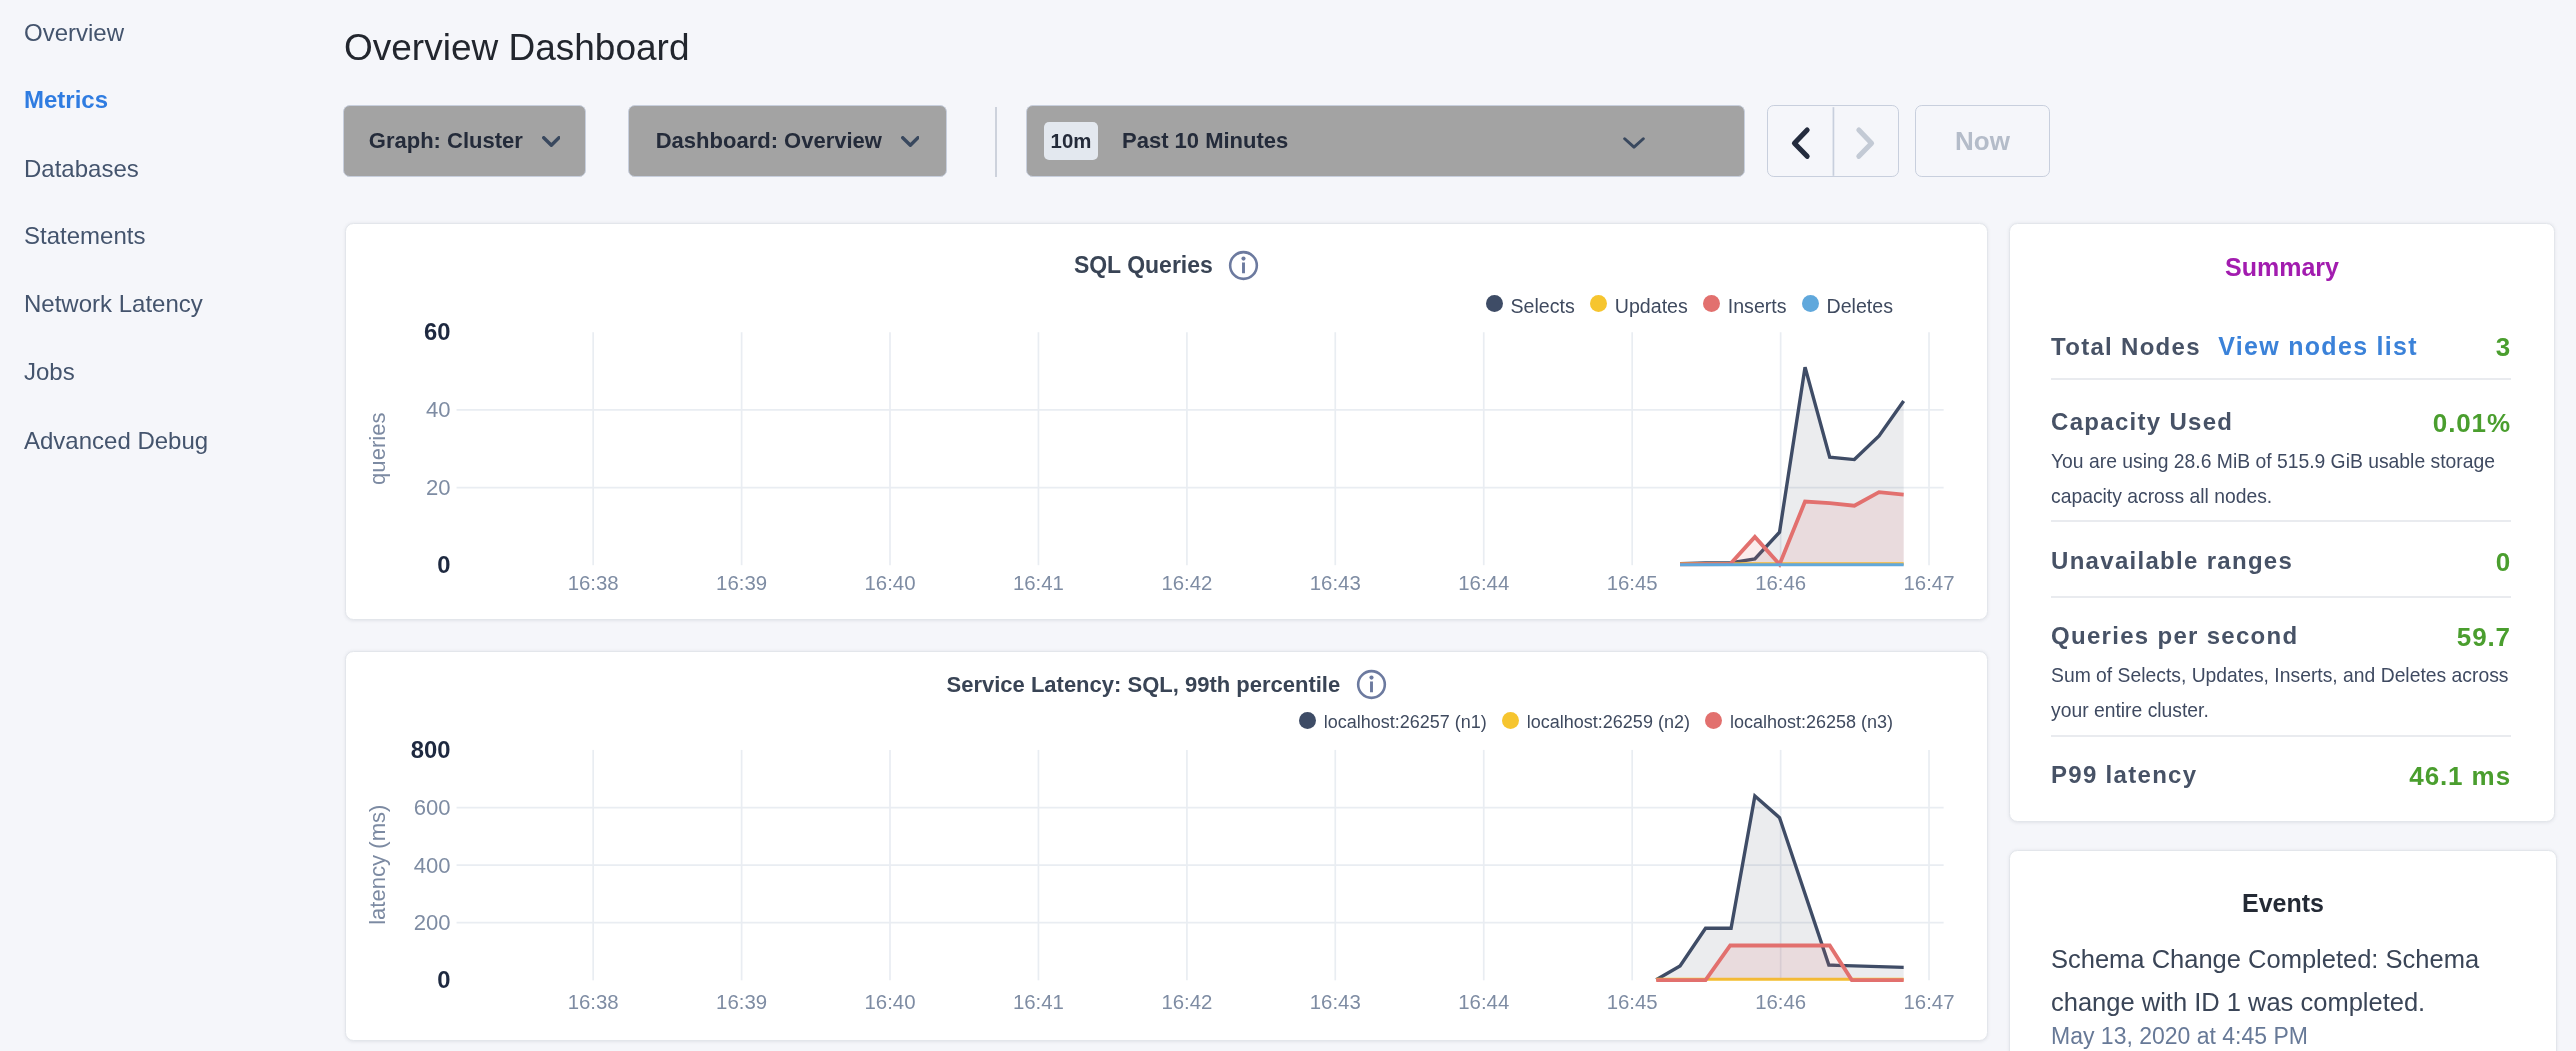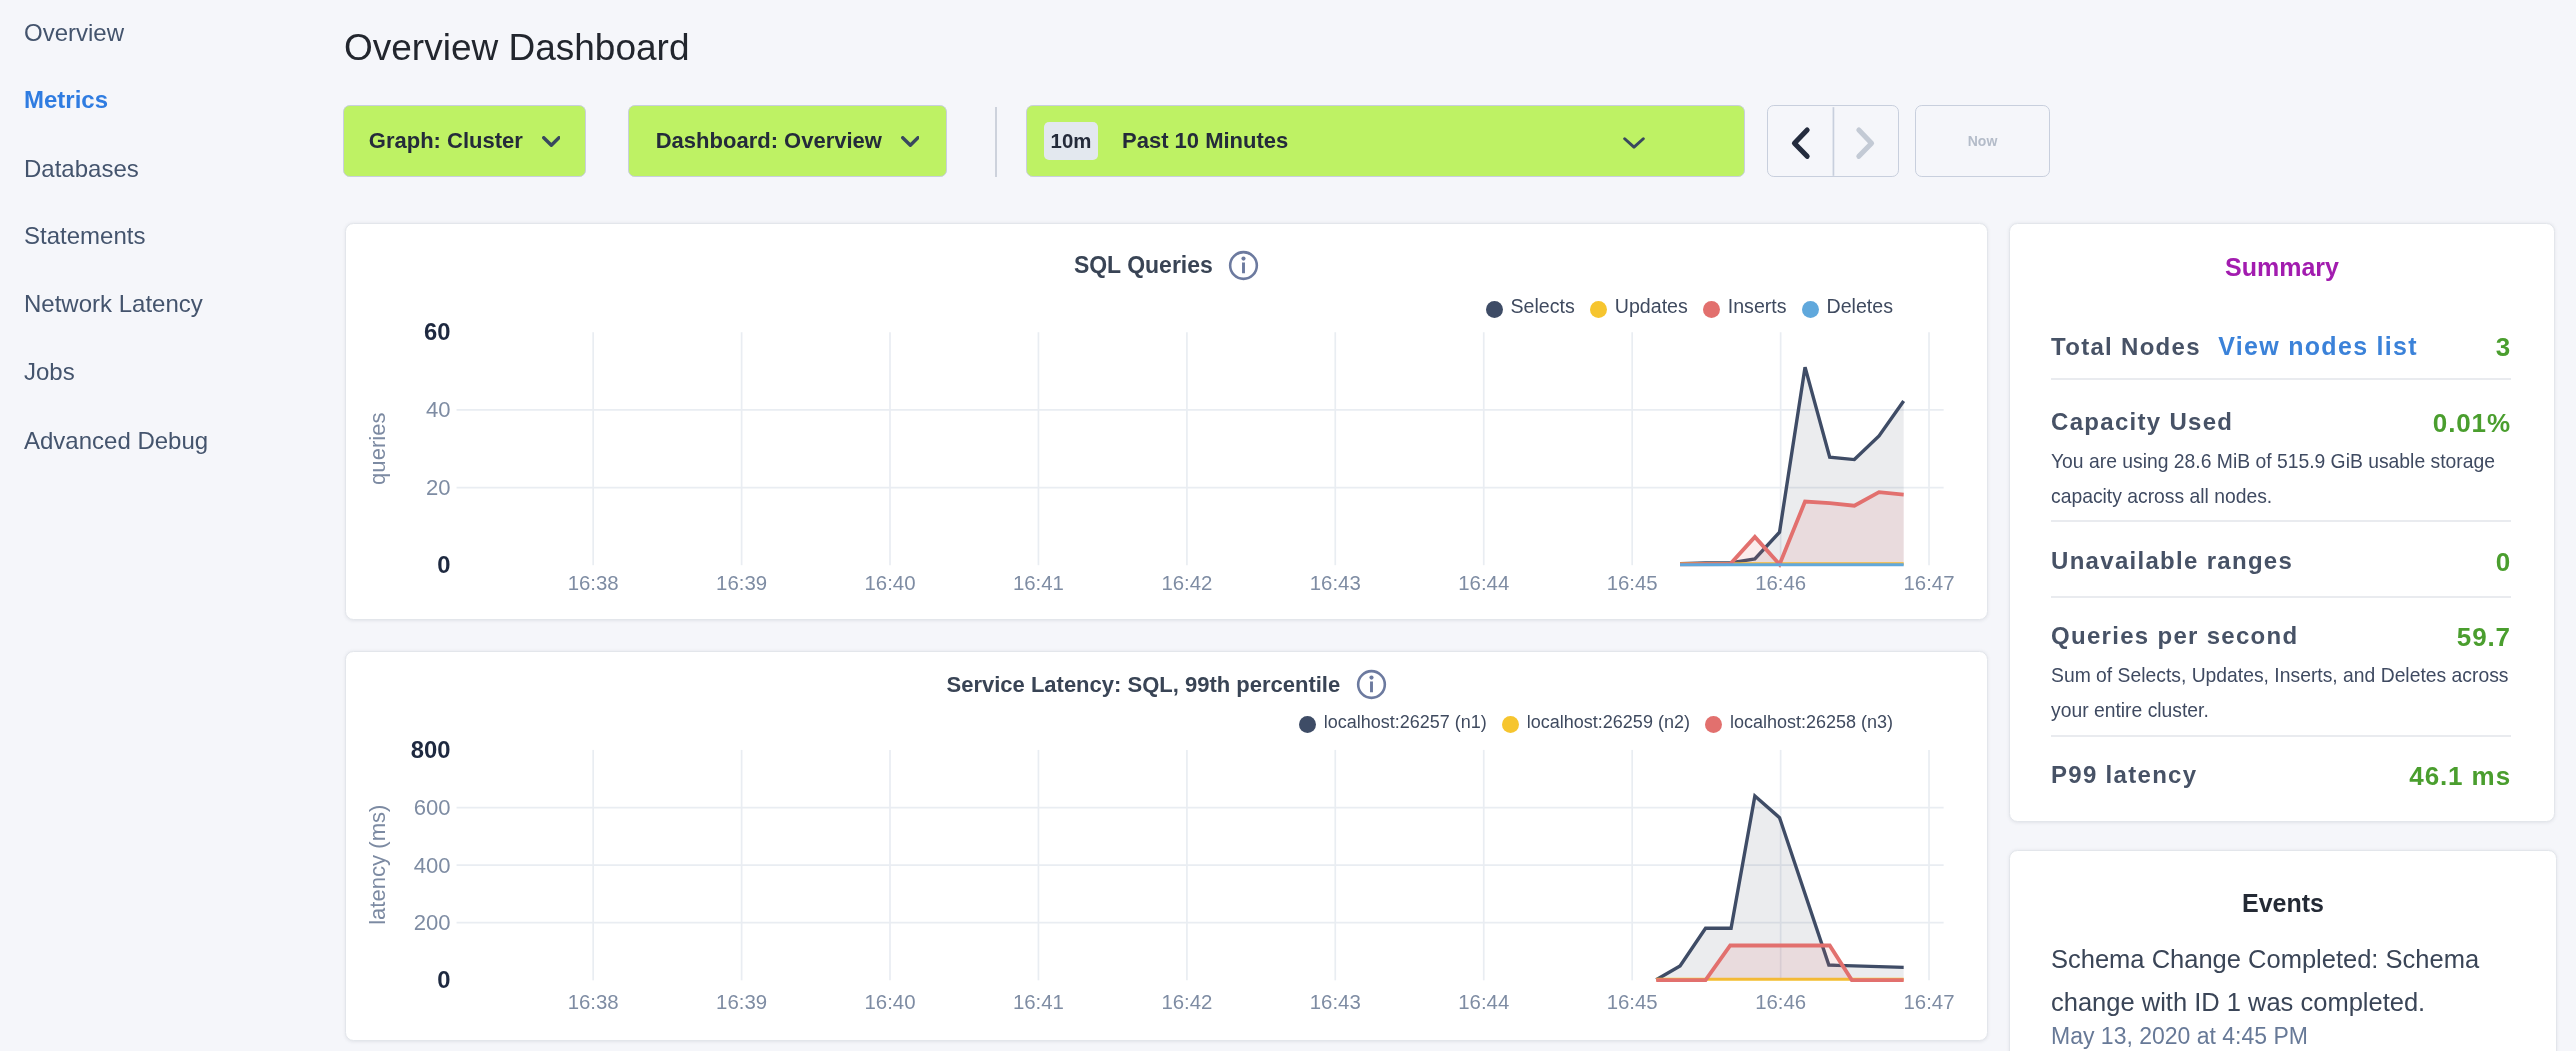--- a/index.html
+++ b/index.html
@@ -1,32 +1,32 @@
 <!DOCTYPE html>
 <html style="font-size:13.6px"><head>
 <meta charset="utf-8">
 <style>
   html,body{margin:0;padding:0;}
   body{width:2576px;height:1051px;background:#f5f6fa;font-family:"Liberation Sans",sans-serif;position:relative;overflow:hidden;}
   .abs{position:absolute;}
   .nav{position:absolute;left:24px;font-size:24px;color:#44546d;}
   .nav.active{color:#2f7ce1;font-weight:bold;}
   .card{position:absolute;background:#fff;border:0.9px solid #e3e6eb;border-radius:8.5px;box-shadow:0 0.9px 3.4px rgba(60,70,90,0.10);}
-  .btn{position:absolute;background:#bef264;border:1.7px solid #c8cfdd;border-radius:6.8px;box-sizing:border-box;display:flex;align-items:center;justify-content:center;}
+  .btn{position:absolute;background:#a3a3a3;border:1.7px solid #c8cfdd;border-radius:6.8px;box-sizing:border-box;display:flex;align-items:center;justify-content:center;}
   .btn.gray{background:#f5f6fa;}
   .btntext{font-size:22px;font-weight:bold;color:#242b3a;}
   .row{position:absolute;left:41px;right:43px;}
   .slabel{font-size:24px;font-weight:bold;color:#475266;letter-spacing:1.3px;}
   .sval{font-size:26px;font-weight:bold;color:#4a9e2e;letter-spacing:0.9px;position:absolute;right:0;top:0;}
   .spara{font-size:21px;color:#3f4a61;line-height:35px;position:absolute;left:0;transform:scaleX(0.92);transform-origin:left top;}
   .sdiv{position:absolute;left:41px;right:43px;height:1.7px;background:#e9ebef;}
   .ctitle{position:absolute;left:0;right:0;display:flex;align-items:center;justify-content:center;gap:15.3px;}
   .ctitle span{font-size:23px;font-weight:bold;color:#394455;}
   .legend{position:absolute;right:94px;display:flex;align-items:center;}
-  .legend .it{display:flex;align-items:flex-end;margin-left:15.3px;}
+  .legend .it{display:flex;align-items:flex-start;margin-left:15.3px;}
   .legend.small .lt{font-size:18px;}
   .legend .dot{width:17px;height:17px;border-radius:50%;margin-right:7.7px;}
   .legend .lt{font-size:19.6px;color:#3f4a5f;}
 </style>
 </head>
 <body>
 
   <div class="nav" style="top:18.7px;">Overview</div>
   <div class="nav active" style="top:86px;">Metrics</div>
   <div class="nav" style="top:155px;">Databases</div>
@@ -60,21 +60,21 @@
   </div>
 
   <div class="btn gray" style="left:1767px;top:105px;width:132px;height:72px;">
     <svg width="128" height="69" viewBox="0 0 151 81">
       <line x1="76" y1="0" x2="76" y2="81" stroke="#c8cfdd" stroke-width="2"></line>
       <polyline points="45,27 30,42.5 45,58" fill="none" stroke="#242c3e" stroke-width="6" stroke-linecap="round" stroke-linejoin="round"></polyline>
       <polyline points="106,27 121,42.5 106,58" fill="none" stroke="#c3cad5" stroke-width="6" stroke-linecap="round" stroke-linejoin="round"></polyline>
     </svg>
   </div>
   <div class="btn gray" style="left:1915px;top:105px;width:135px;height:72px;">
-    <span style="font-size:14px;font-weight:bold;color:#b4bcc9;">Now</span>
+    <span style="font-size:26px;font-weight:bold;color:#b4bcc9;">Now</span>
   </div>
 
   <div class="card" style="left:345px;top:223px;width:1641px;height:395px;">
     <div class="ctitle" style="top:25.5px;">
       <span>SQL Queries</span>
       <svg width="31" height="31" viewBox="-18 -18 36 36">
         <circle r="15.5" fill="none" stroke="#6c7a9f" stroke-width="3"></circle>
         <circle cy="-8" r="2.4" fill="#6c7a9f"></circle>
         <line x1="0" y1="-3.5" x2="0" y2="9" stroke="#6c7a9f" stroke-width="3.4"></line>
       </svg>

